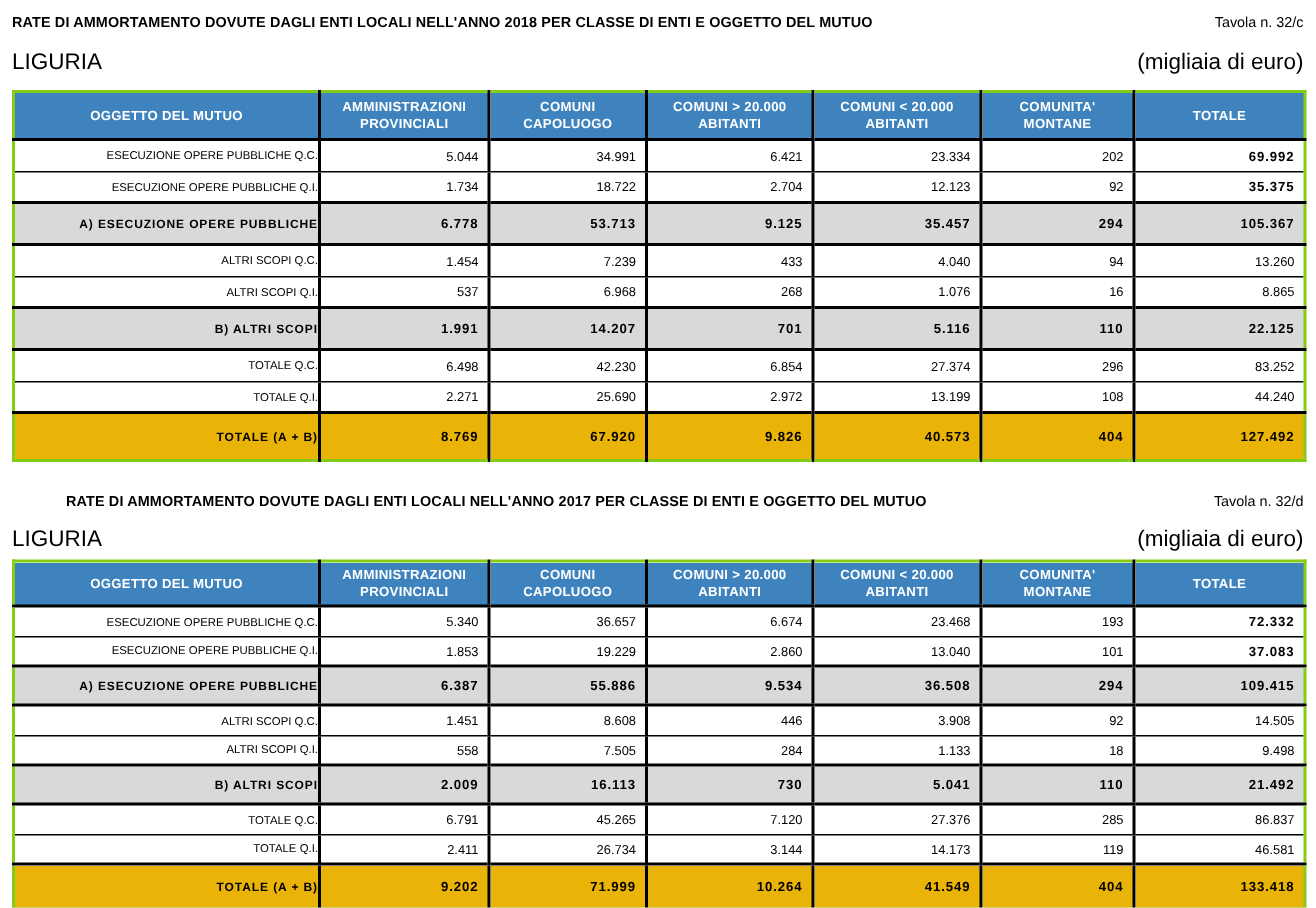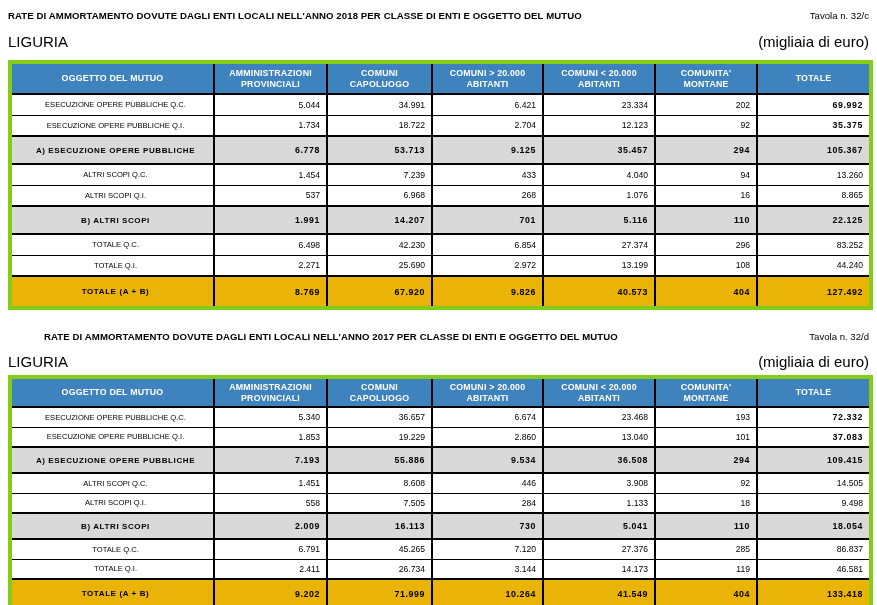--- a/index.html
+++ b/index.html
@@ -23,42 +23,42 @@
     display: flex; justify-content: space-between; align-items: baseline;
     font-size: 15px; line-height: 11px;
     margin-top: 15px;
   }
 
   table.stat {
     width: 861px;
     table-layout: fixed;
     border-collapse: collapse;
     margin-top: 13px;
-    border: 4px solid #84cc16;
+    border: 2px solid #84cc16;
   }
   table.stat th, table.stat td {
     border: 1px solid #000;
     overflow: hidden; white-space: nowrap;
   }
   table.stat th + th, table.stat td + td { border-left-width: 2px; }
 
   thead th {
     background: #3E82BE;
     color: #ffffff;
     font-weight: bold;
     font-size: 8.8px;
     line-height: 11px;
     letter-spacing: .2px;
     text-align: center;
     vertical-align: middle;
     border-bottom-width: 2px !important;
   }
   .hl { display: block; }
 
-  td.label { text-align: center; padding-left: 6px; font-size: 7.6px; }
+  td.label { text-align: right; padding-left: 6px; font-size: 7.6px; }
   td.num   { text-align: right; padding-right: 6px; font-size: 8.6px; }
 
   tr.row-normal td { background: #ffffff; }
   tr.row-group td {
     background: #D9D9D9;
     font-weight: bold; letter-spacing: .6px;
     border-top-width: 2px; border-bottom-width: 2px;
   }
   tr.row-total td {
     background: #eab308;
@@ -287,21 +287,21 @@
             <td class="label">ESECUZIONE OPERE PUBBLICHE Q.I.</td>
             <td class="num">1.853</td>
             <td class="num">19.229</td>
             <td class="num">2.860</td>
             <td class="num">13.040</td>
             <td class="num">101</td>
             <td class="num emph">37.083</td>
           </tr>
           <tr class="row-group">
             <td class="label">A) ESECUZIONE OPERE PUBBLICHE</td>
-            <td class="num">7.193</td>
+            <td class="num">6.387</td>
             <td class="num">55.886</td>
             <td class="num">9.534</td>
             <td class="num">36.508</td>
             <td class="num">294</td>
             <td class="num">109.415</td>
           </tr>
           <tr class="row-normal">
             <td class="label">ALTRI SCOPI Q.C.</td>
             <td class="num">1.451</td>
             <td class="num">8.608</td>
@@ -319,21 +319,21 @@
             <td class="num">18</td>
             <td class="num">9.498</td>
           </tr>
           <tr class="row-group">
             <td class="label">B) ALTRI SCOPI</td>
             <td class="num">2.009</td>
             <td class="num">16.113</td>
             <td class="num">730</td>
             <td class="num">5.041</td>
             <td class="num">110</td>
-            <td class="num">18.054</td>
+            <td class="num">21.492</td>
           </tr>
           <tr class="row-normal">
             <td class="label">TOTALE Q.C.</td>
             <td class="num">6.791</td>
             <td class="num">45.265</td>
             <td class="num">7.120</td>
             <td class="num">27.376</td>
             <td class="num">285</td>
             <td class="num">86.837</td>
           </tr>

